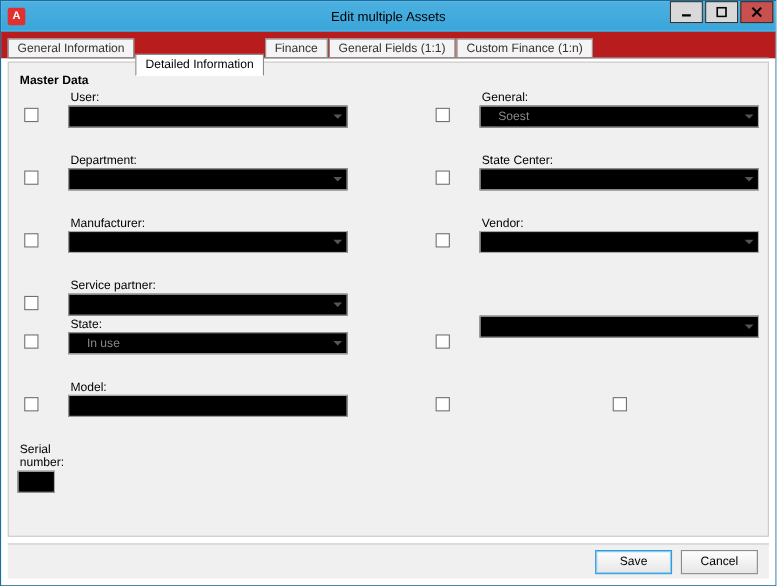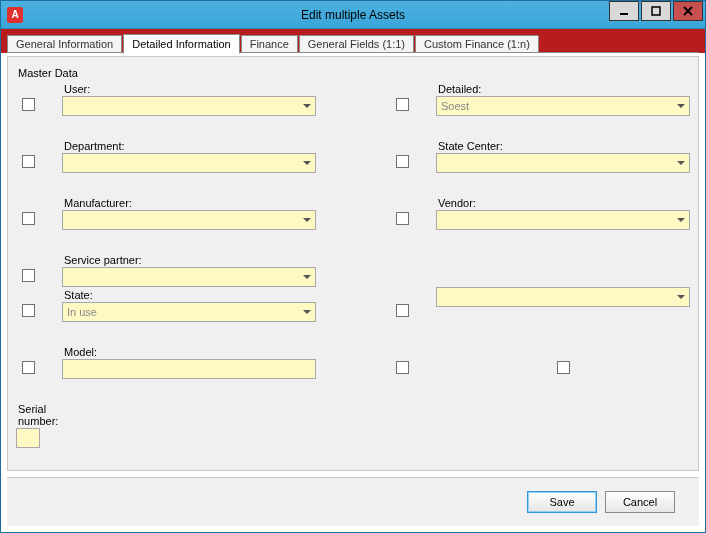--- a/index.html
+++ b/index.html
@@ -83,42 +83,42 @@
     top: 1px;
     height: 18px;
     display: flex; align-items: center;
     color: #333;
   }
   .tab.active {
     background: #fff;
     border-bottom: 1px solid #fff;
     z-index: 2;
     height: 20px;
-    top: 1px;
+    top: 16px;
     font-weight: normal;
     color: #000;
   }
   .tab-underline {
     border-top: 1px solid #8a8a8a;
     margin: 0 6px;
     position: relative;
     top: -1px;
     z-index: 1;
   }
 
   .content {
     flex: 1;
     background: #f0f0f0;
     margin: 2px 6px 6px 6px;
     border: 1px solid #c8c8c8;
     padding: 6px 8px 8px 8px;
     overflow: hidden;
   }
   .section-title {
-    font-weight: normal;
+    font-weight: bold;
     font-size: 11px;
     margin: 4px 0 2px 2px;
   }
   .grid {
     display: grid;
     grid-template-columns: 24px 1fr 30px 24px 1fr;
     column-gap: 0;
     row-gap: 0;
     align-items: start;
     gap: 22px;
@@ -140,52 +140,52 @@
     background: #fff;
   }
   .fld-label {
     font-size: 11px;
     margin: 2px 0 1px 2px;
     color: #000;
   }
   .combo, .txt {
     height: 20px;
     border: 1px solid #a9a9a9;
-    background: #fef9c3;
-    display: flex;
-    align-items: center;
-    position: relative;
-    padding: 0 4px;
+    background: #000000;
+    display: flex;
+    align-items: center;
+    position: relative;
+    padding: 0 16px;
     font-size: 11px;
   }
   .combo .arrow {
     position: absolute;
     right: 4px; top: 50%;
     width: 0; height: 0;
     border-left: 4px solid transparent;
     border-right: 4px solid transparent;
     border-top: 4px solid #555;
     transform: translateY(-50%);
   }
   .combo.disabled, .txt.disabled {
     color: #888;
   }
   .combo .value { color: #888; }
 
   .spacer-col { }
 
   .button-bar {
-    height: 49px;
+    height: 32px;
     border-top: 1px solid #c8c8c8;
     background: #f0f0f0;
     margin: 0 6px 6px 6px;
     display: flex;
     align-items: center;
     justify-content: flex-end;
-    padding: 0 24px;
+    padding: 0 10px;
     gap: 8px;
   }
   .btn {
     min-width: 70px;
     height: 22px;
     border: 1px solid #8a8a8a;
     background: linear-gradient(#fefefe,#e6e6e6);
     font-size: 11px;
     display: flex; align-items: center; justify-content: center;
     padding: 0 14px;
@@ -245,21 +245,21 @@
         <div class="combo disabled">
           <span class="value"></span>
           <span class="arrow"></span>
         </div>
       </div>
       <div class="spacer-col"></div>
       <div class="cb-cell">
           <div class="cb"></div>
         </div>
       <div class="cell">
-        <div class="fld-label">Detailed:</div>
+        <div class="fld-label">General:</div>
         <div class="combo disabled">
           <span class="value">Soest</span>
           <span class="arrow"></span>
         </div>
       </div>
 
       <div class="cb-cell">
           <div class="cb"></div>
         </div>
       <div class="cell">

